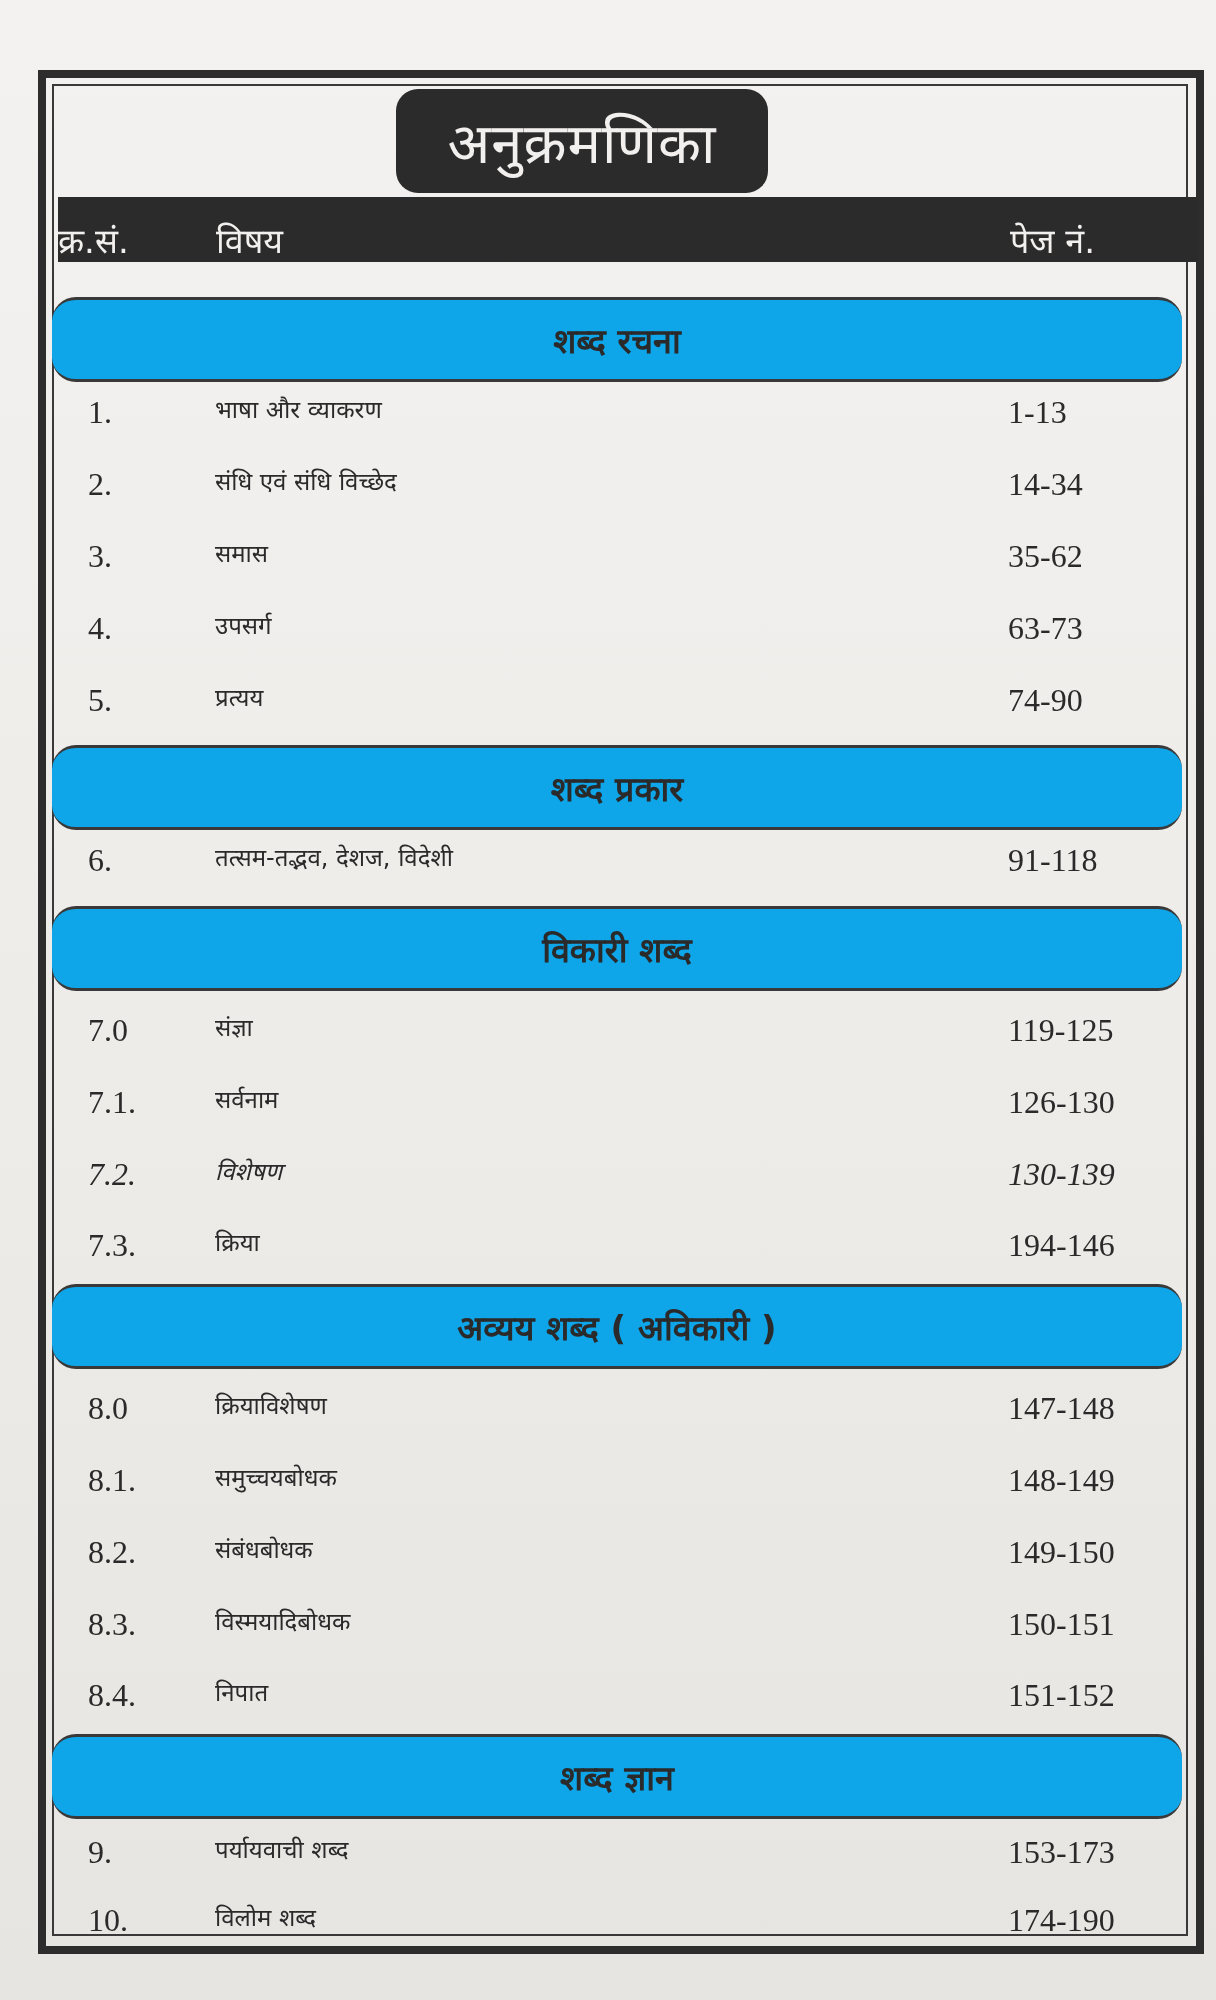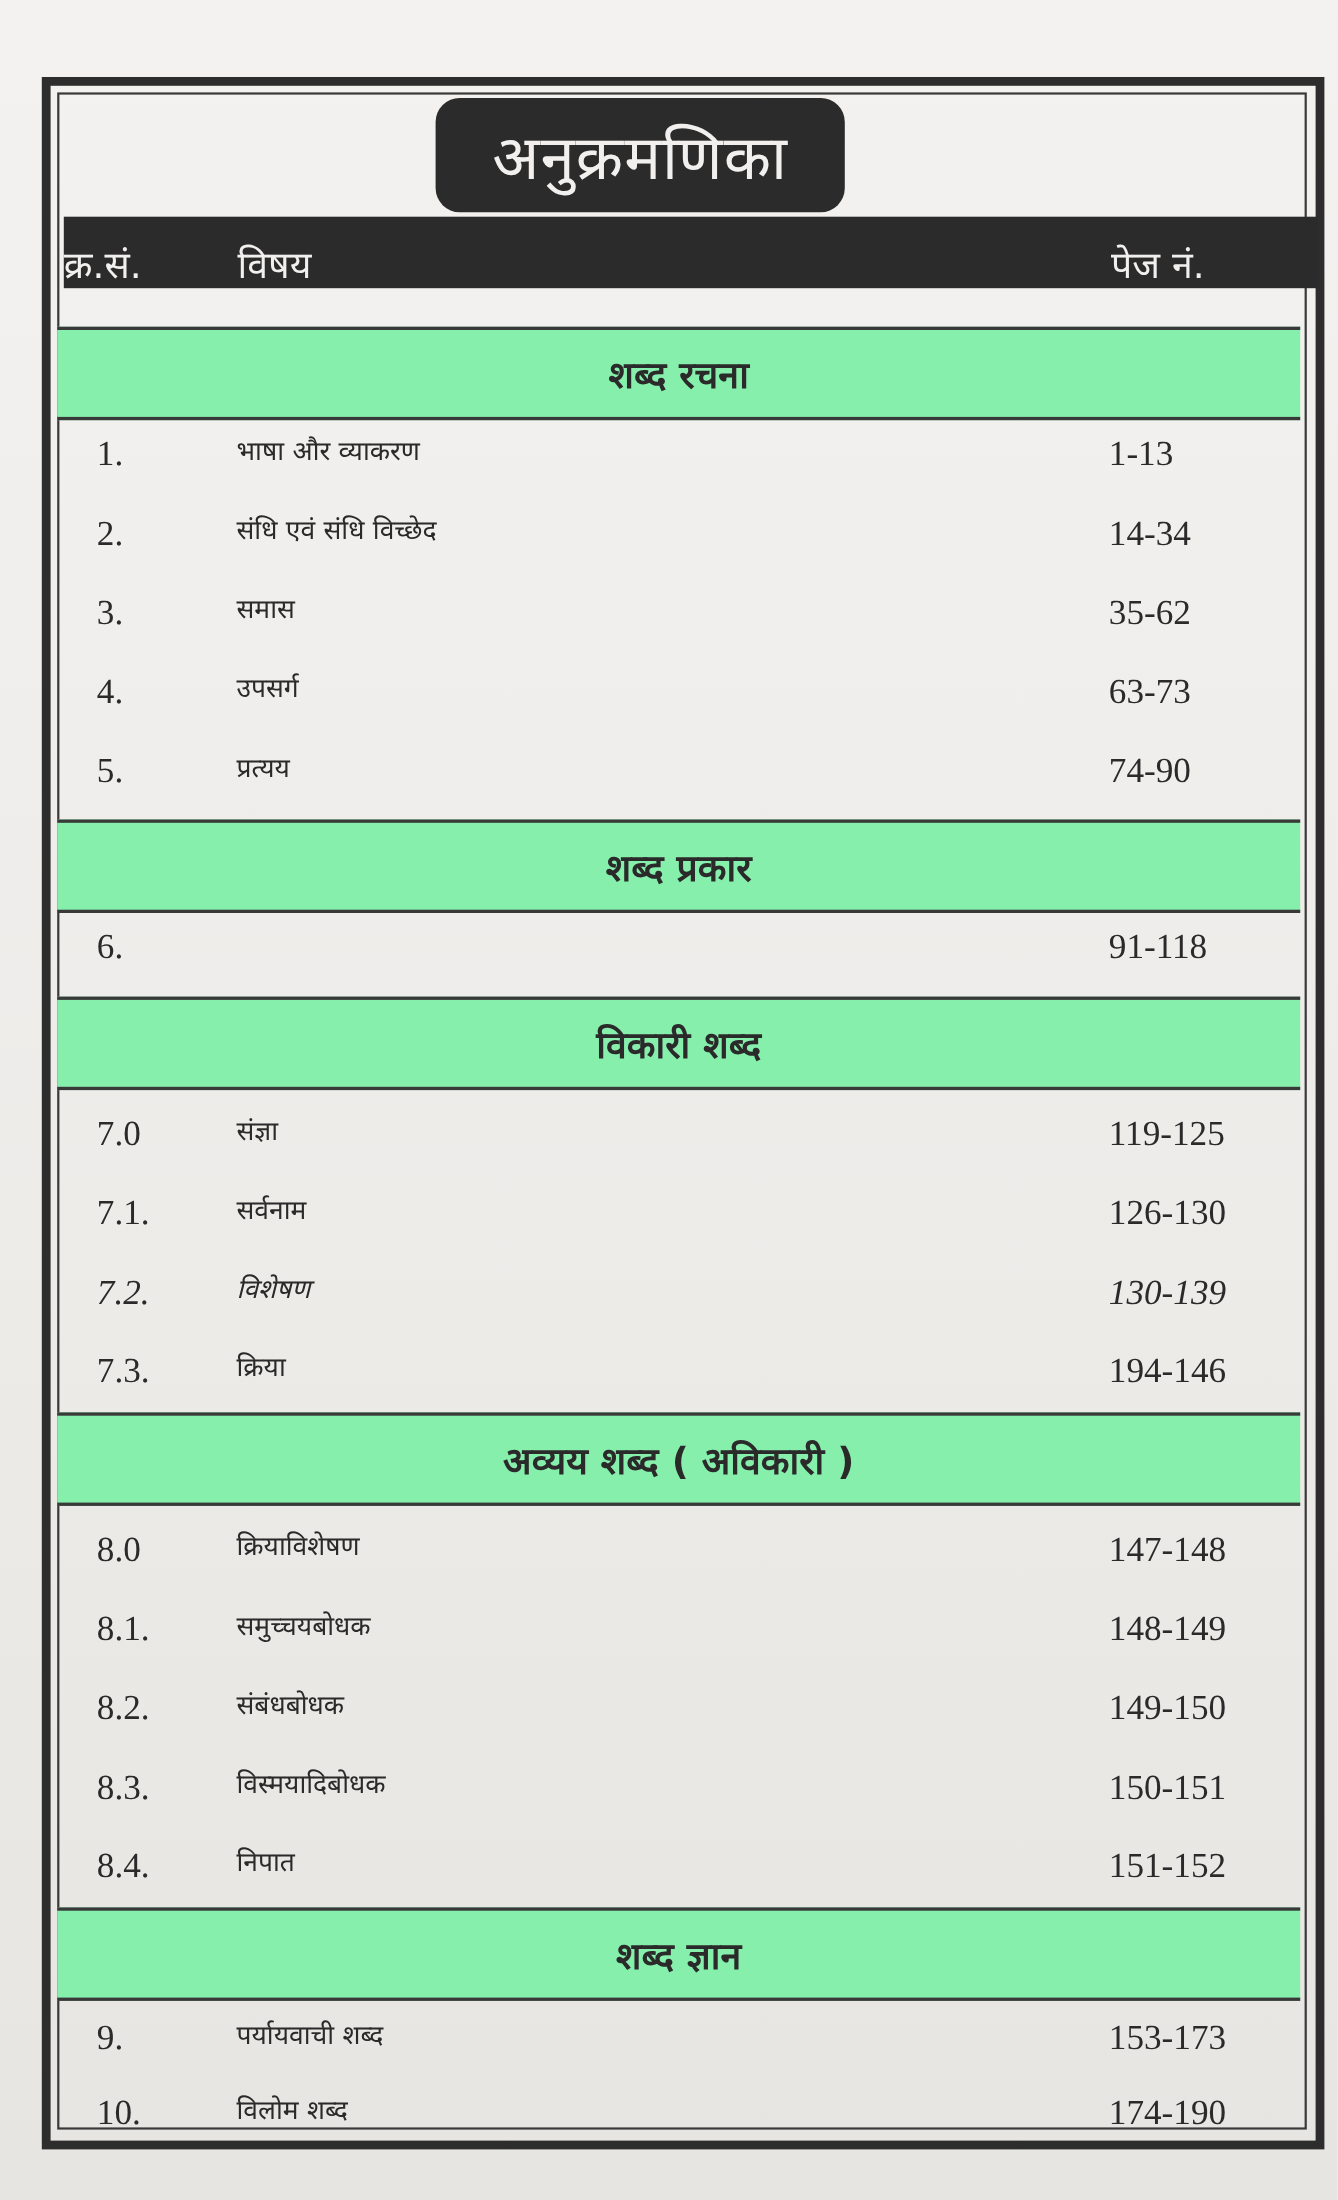--- a/index.html
+++ b/index.html
@@ -34,25 +34,25 @@
     position:absolute; left:58px; top:197px; width:1140px; height:65px;
     background:#2c2b2b; color:#f1f0ee;
     font-family:"DejaVu Sans", sans-serif; font-size:34px;
   }
   .header-bar .h-num { position:absolute; left:0px; top:20px; }
   .header-bar .h-subj { position:absolute; left:158px; top:20px; }
   .header-bar .h-page { position:absolute; left:952px; top:20px; }
 
   .section-band {
     position:absolute; left:52px; width:1130px; height:79px;
-    background:#86efac;
+    background:#0ea5e9;
     border-top:3px solid #3a3939; border-bottom:3px solid #3a3939;
     display:flex; align-items:center; justify-content:center;
     font-family:"DejaVu Sans", sans-serif; font-weight:bold;
-    font-size:34px; color:#2b2a2a;
+    font-size:34px; color:#2b2a2a;border-radius:24px;
   }
   .row {
     position:absolute; left:52px; width:1130px; height:60px;
     font-size:32px;
   }
   .row .num { position:absolute; left:36px; top:10px; font-family:"Liberation Serif", serif; }
   .row .subj { position:absolute; left:163px; top:8px; font-family:"DejaVu Sans", sans-serif; font-size:24px; }
   .row .pg { position:absolute; left:956px; top:10px; font-family:"Liberation Serif", serif; }
 </style>
 </head>
@@ -95,20 +95,21 @@
 </div>
 <div class="row" style="top:672px;">
   <span class="num">5.</span>
   <span class="subj">प्रत्यय</span>
   <span class="pg">74-90</span>
 </div>
 
 <div class="section-band" style="top:745px;">शब्द प्रकार</div>
 <div class="row" style="top:832px;">
   <span class="num">6.</span>
+  <span class="subj">तत्सम-तद्भव, देशज, विदेशी</span>
   <span class="pg">91-118</span>
 </div>
 
 <div class="section-band" style="top:906px;">विकारी शब्द</div>
 <div class="row" style="top:1002px;">
   <span class="num">7.0</span>
   <span class="subj">संज्ञा</span>
   <span class="pg">119-125</span>
 </div>
 <div class="row" style="top:1074px;">

